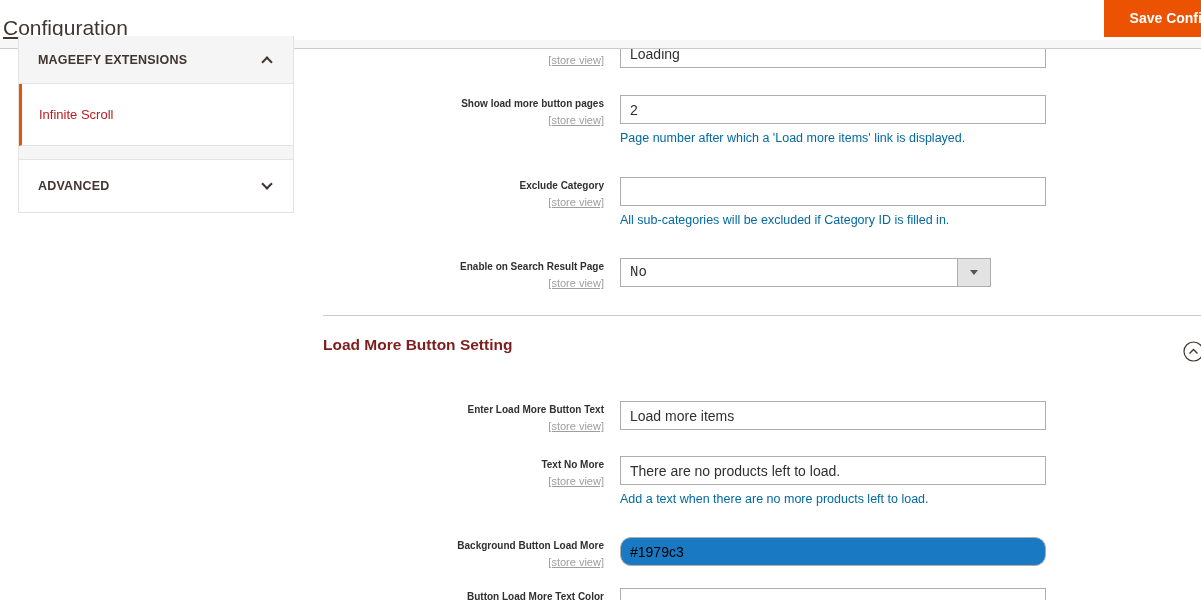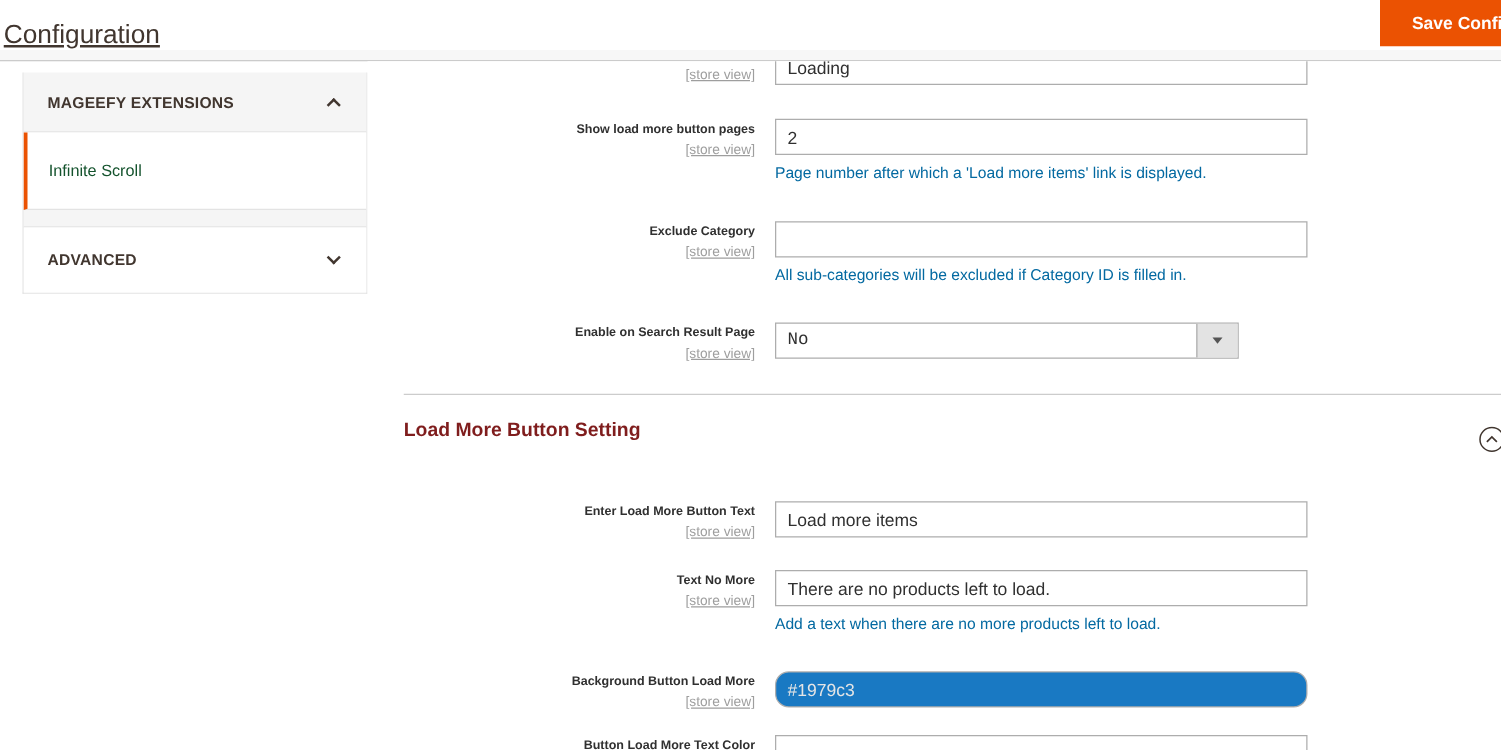--- a/index.html
+++ b/index.html
@@ -10,45 +10,45 @@
   .page-header { position:absolute; left:0; top:0; width:100%; height:40px; background:#fff; }
   .page-title { position:absolute; left:3px; top:16px; font-size:21px; font-weight:400; color:#41362f;text-decoration:underline; }
   .save-btn { position:absolute; left:1104px; top:0; width:132px; height:37px; background:#eb5202;
     border:none; color:#fff; font-weight:700; font-size:14px; line-height:37px; text-align:center;
     font-family:"Liberation Sans", sans-serif; }
 
   .gray-strip { position:absolute; left:0; top:40px; width:100%; height:9px; background:#f7f7f7;
     border-bottom:1px solid #cbcbcb; }
 
   
-  .sidenav { position:absolute; left:18px; top:58px; width:276px; background:#fff;
+  .sidenav { position:absolute; left:18px; top:36px; width:276px; background:#fff;
     border:1px solid #e3e3e3; border-top:none; }
   .nav-head { height:48px; display:flex; align-items:center; justify-content:space-between;
     padding:0 22px 0 19px; font-size:12.5px; font-weight:700; color:#41362f; letter-spacing:.2px; cursor:pointer; }
   .nav-head.mageefy { background:#f5f5f5; border-bottom:1px solid #e3e3e3; }
   .nav-item { height:62px; display:flex; align-items:center; background:#fff;
     border-left:3px solid #eb5202; border-bottom:1px solid #e3e3e3;
-    padding-left:17px; font-size:13px; color:#14532d; cursor:pointer; }
+    padding-left:17px; font-size:13px; color:#b91c1c; cursor:pointer; }
   .nav-gap { height:14px; background:#f5f5f5; border-bottom:1px solid #e3e3e3; }
   .nav-head.advanced { height:52px; background:#fff; }
 
   .chev { width:8px; height:8px; border-right:2px solid #41362f; border-bottom:2px solid #41362f; display:inline-block; }
   .chev.up { transform:rotate(-135deg); margin-top:5px; }
   .chev.down { transform:rotate(45deg); margin-top:-4px; }
 
   
   .main { position:absolute; left:294px; top:49px; right:0; bottom:0; background:#fff; overflow:hidden; }
   .row { position:absolute; left:0; width:100%; display:flex; align-items:flex-start; }
   .lbl-col { width:310px; flex:none; text-align:right; }
   .lbl { font-size:10px; font-weight:700; color:#303030; line-height:17px; }
   .scope { font-size:11px; color:#9e9e9e; line-height:13px; margin-top:2px;text-decoration:underline; }
   .fld-col { flex:none; margin-left:16px; width:371px; }
   input.txt { width:426px; height:29px; border:1px solid #adadad; background:#fff; padding:0 9px;
     font-size:14px; color:#303030; font-family:"Liberation Sans", sans-serif; }
-  input.txt.swatch { background:#1979c3; color:#e5e5e5;border-radius:11px; }
+  input.txt.swatch { background:#1979c3; color:#000000;border-radius:11px; }
   .note { font-size:12.5px; color:#0369a1; margin-top:7px; line-height:15px; }
 
   .selectbox { width:371px; height:29px; border:1px solid #adadad; display:flex; background:#fff; cursor:pointer; }
   .select-value { flex:1; padding:0 9px; font-size:14px; color:#303030; line-height:27px;font-family:Liberation Mono, monospace; }
   .select-arrow { width:33px; flex:none; background:#e3e3e3; border-left:1px solid #adadad;
     display:flex; align-items:center; justify-content:center; }
   .tri-down { width:0; height:0; border-left:4px solid transparent; border-right:4px solid transparent;
     border-top:5px solid #555; }
 
   .r1 { top:-14px; }

